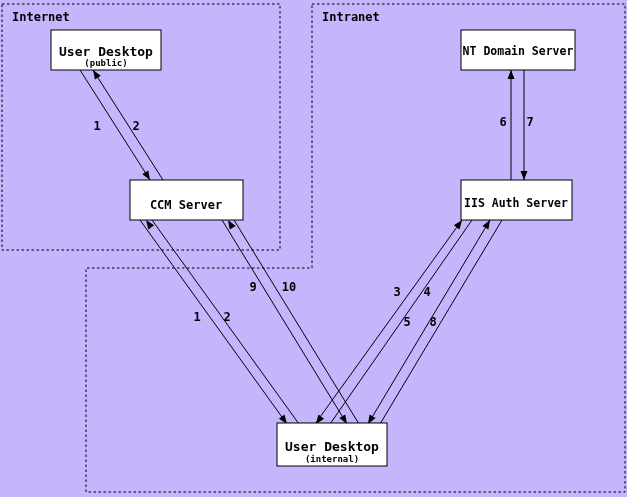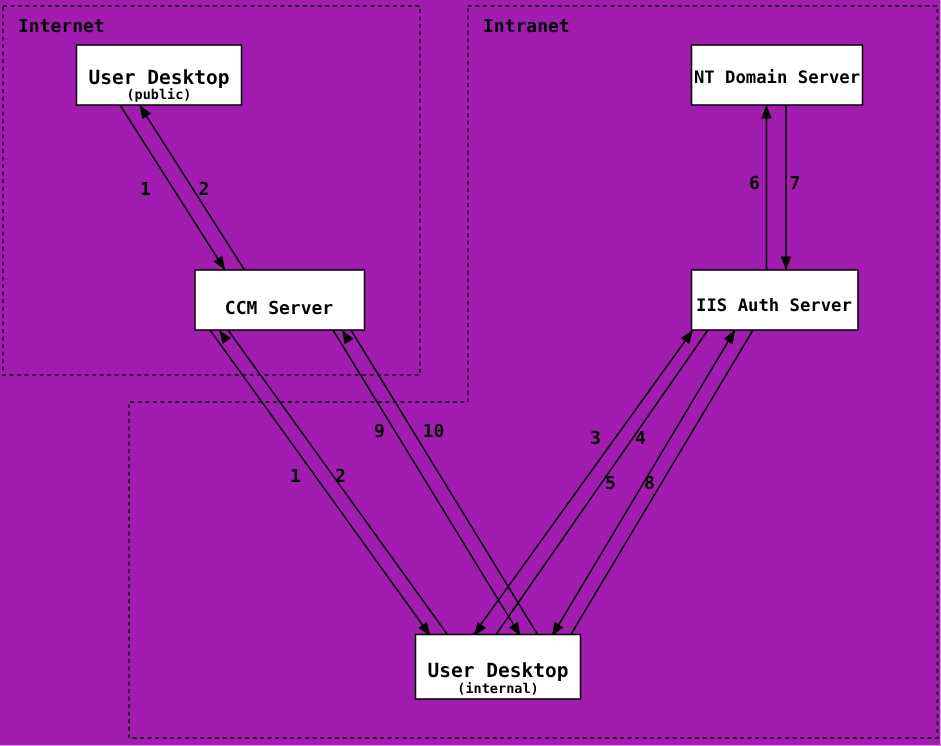--- a/index.html
+++ b/index.html
@@ -1,16 +1,16 @@
 <!DOCTYPE html>
 <html><head>
 <meta charset="utf-8">
 <style>
   html,body{margin:0;padding:0;background:#ffffff;}
-  .stage{position:relative;width:627px;height:497px;background:#a21caf;overflow:hidden;}
+  .stage{position:relative;width:627px;height:497px;background:#c4b5fd;overflow:hidden;}
   svg{display:block;}
   text{font-family:"DejaVu Sans Mono","Liberation Mono",monospace;font-weight:bold;fill:#000000;}
   .node-rect{fill:#ffffff;stroke:#000000;stroke-width:1;}
   .region-border{fill:none;stroke:#000000;stroke-width:1;stroke-dasharray:2.5 2.5;}
   .edge{stroke:#000000;stroke-width:1;}
   .arrowhead{fill:#000000;stroke:none;}
   .region-label{font-size:12px;}
   .node-label{font-size:13px;}
   .node-label-sm{font-size:12px;}
   .node-label-xs{font-size:11.5px;}

